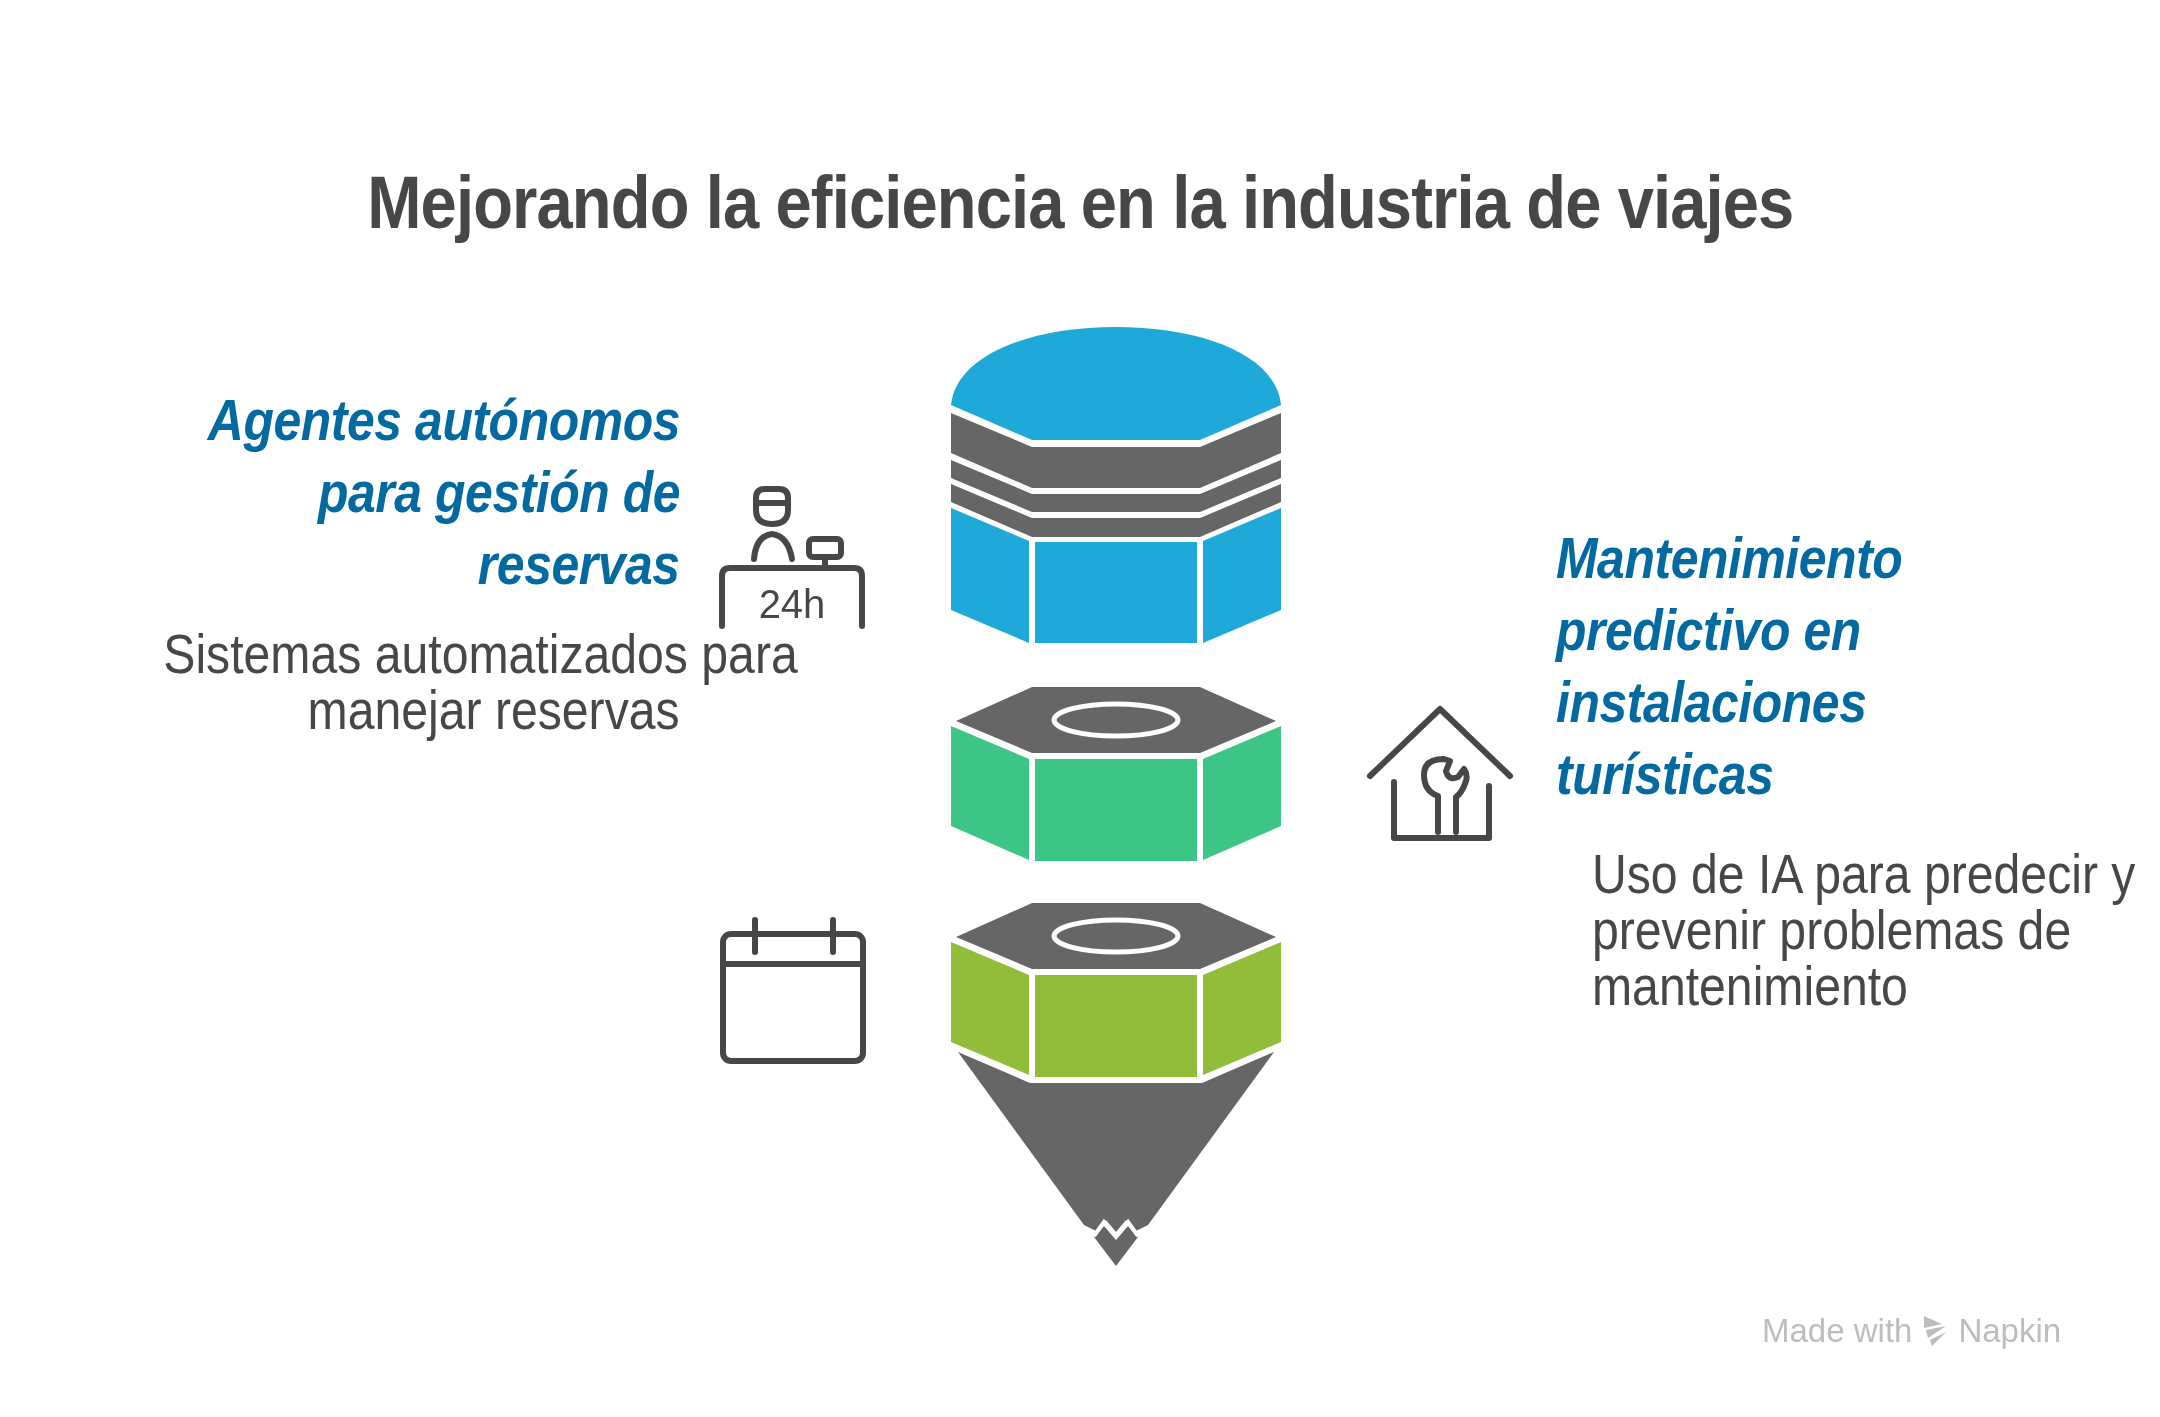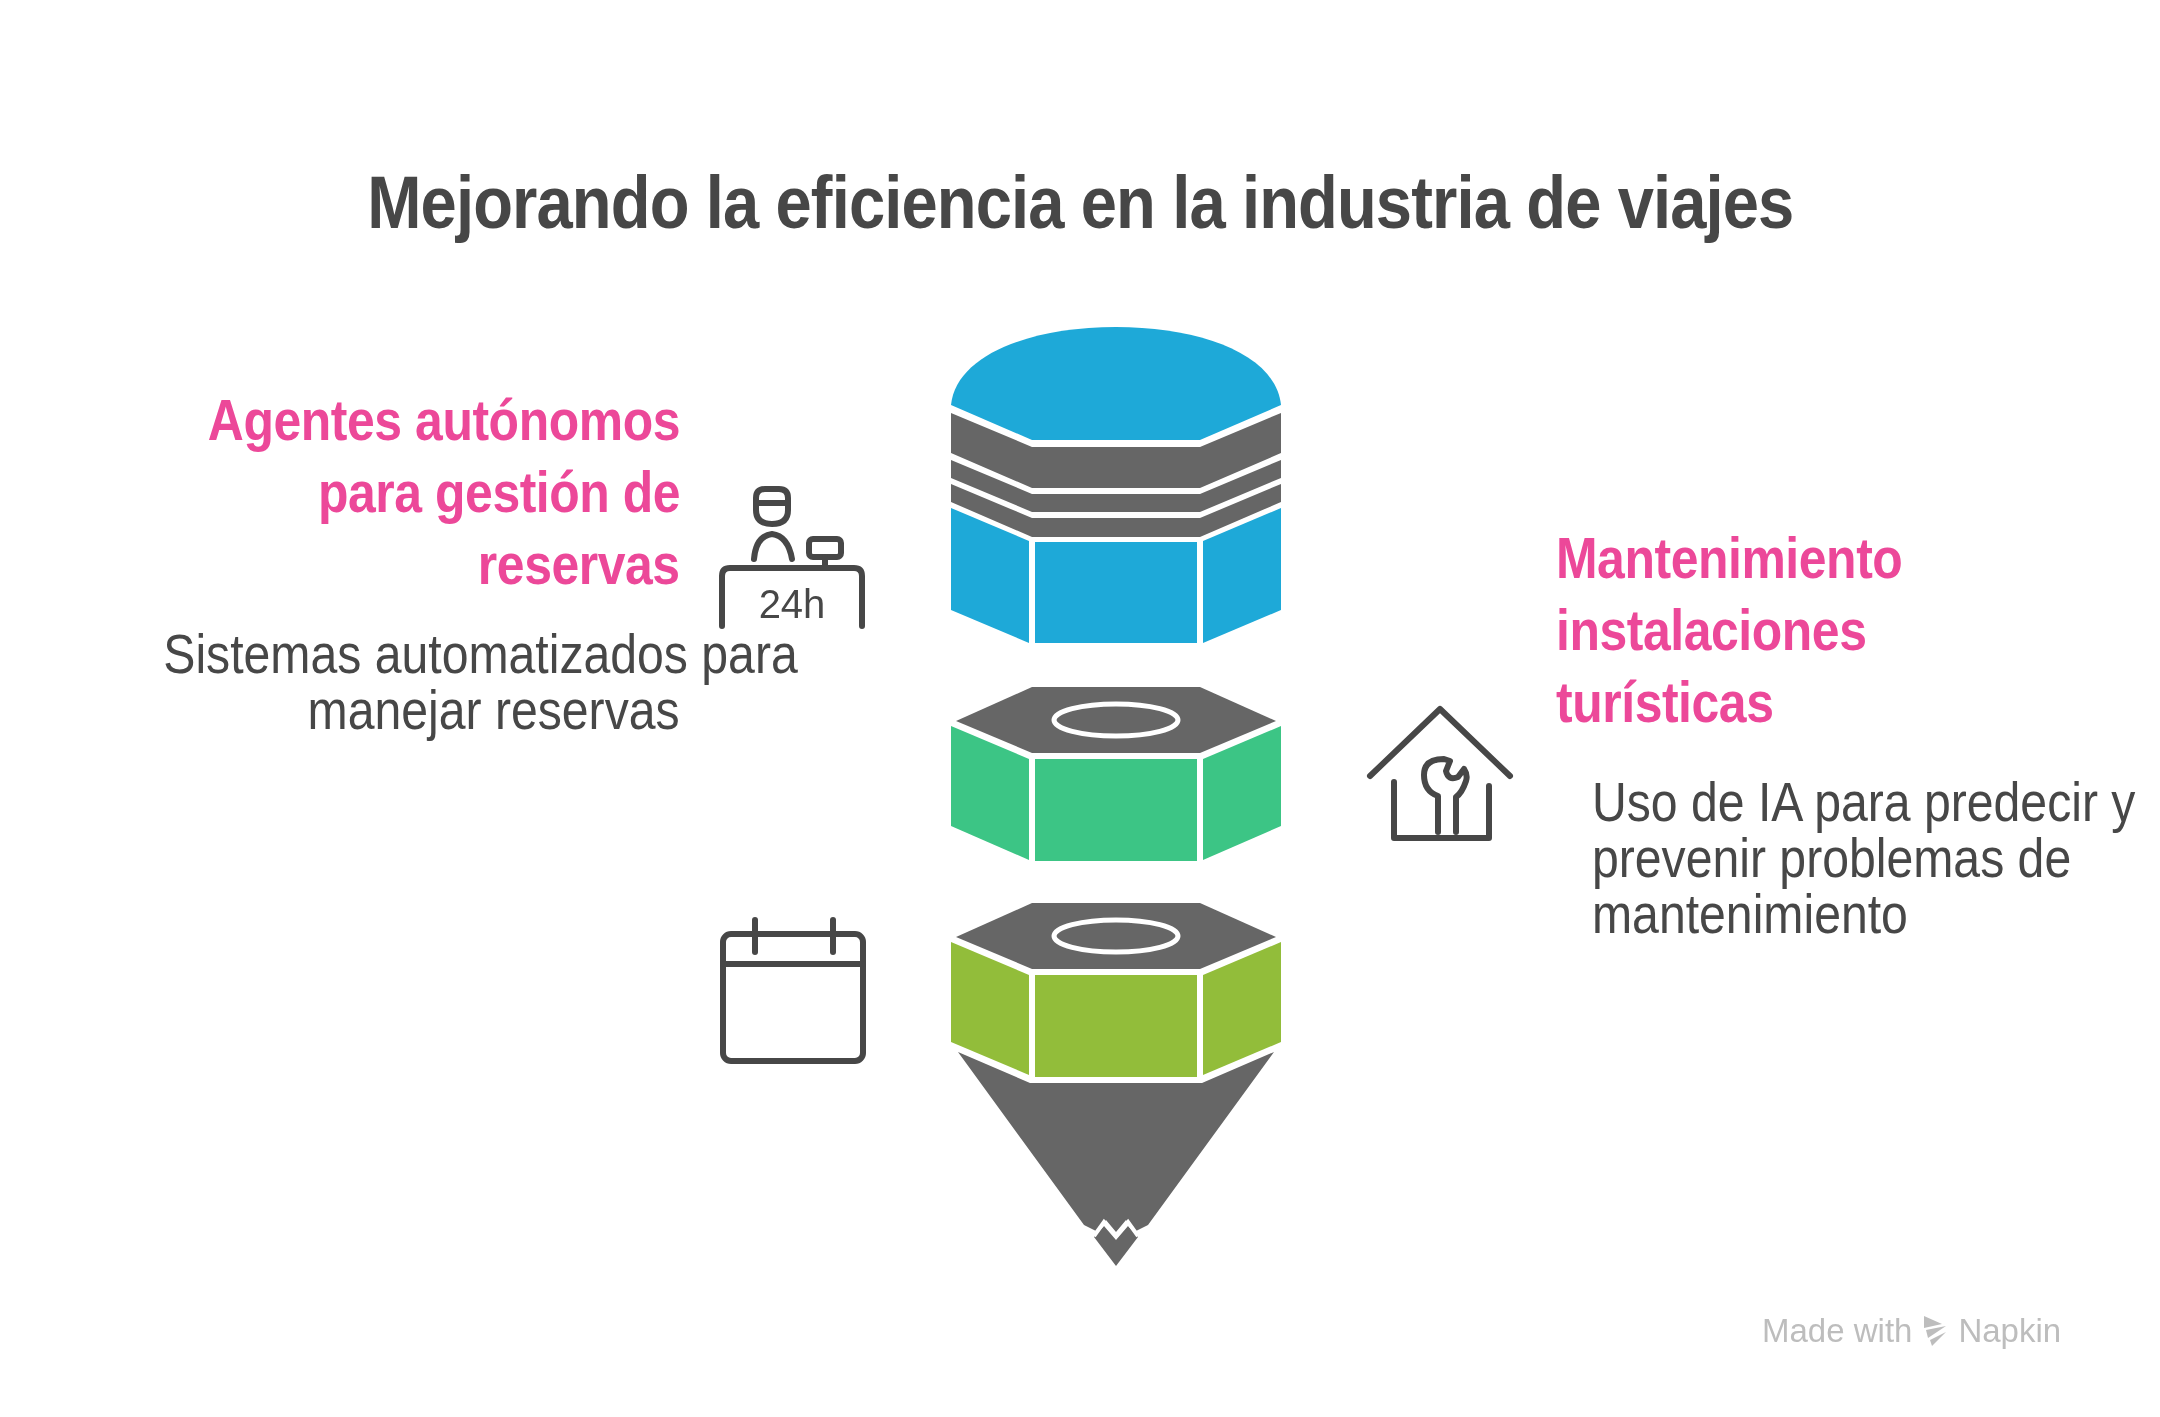--- a/index.html
+++ b/index.html
@@ -3,21 +3,21 @@
 <meta charset="utf-8">
 <style>
   html, body { margin:0; padding:0; background:#ffffff; }
   body { width:2160px; height:1417px; position:relative; overflow:hidden;
          font-family:"Liberation Sans", "DejaVu Sans", sans-serif; color:#474747; }
   .title { position:absolute; left:0; width:2160px; top:158px; text-align:center;
            font-weight:bold; font-size:74px; line-height:90px; color:#474747;
            letter-spacing:-1px; }
   .title span { display:inline-block; transform:scaleX(0.88); transform-origin:center; }
   .block { position:absolute; }
-  .heading { font-weight:bold; font-size:58px; line-height:72px; color:#ec4899; letter-spacing:-0.5px; }
+  .heading { font-weight:bold; font-size:58px; line-height:72px; color:#0369a1; letter-spacing:-0.5px;font-style:italic; }
   .desc { font-size:56px; line-height:56px; color:#474747; }
   .left { text-align:right; }
   .left .heading span, .left .desc span { display:inline-block; }
   .cond { display:inline-block; transform:scaleX(0.86); }
   .left .cond { transform-origin:right center; }
   .right .cond { transform-origin:left center; }
   .line { display:block; white-space:nowrap; }
   .icon { position:absolute; }
   .watermark { position:absolute; left:1762px; top:1312px; font-size:33px; color:#BDBDBD;
                display:flex; align-items:center; gap:10px; white-space:nowrap;text-align:center; }
@@ -105,20 +105,21 @@
   <g fill="none" stroke="#474747" stroke-width="6" stroke-linecap="round" stroke-linejoin="round">
     <polyline points="6,73 76,6 146,73"></polyline>
     <polyline points="30,79 30,135 125,135 125,83"></polyline>
     <path d="M74,129 L74,93 Q60,88 60,72 Q60,56 80,56 L86,58 L82,68 Q84,78 94,74 L100,66 Q104,72 102,78 Q98,90 92,94 L92,129"></path>
   </g>
 </svg>
 
 <div class="block right" style="left:1556px; width:560px; top:522px;">
   <div class="heading">
     <span class="line"><span class="cond">Mantenimiento</span></span>
+    <span class="line"><span class="cond">predictivo en</span></span>
     <span class="line"><span class="cond">instalaciones</span></span>
     <span class="line"><span class="cond">turísticas</span></span>
   </div>
   <div class="desc" style="margin-top:36px;margin-left:36px;">
     <span class="line"><span class="cond">Uso de IA para predecir y</span></span>
     <span class="line"><span class="cond">prevenir problemas de</span></span>
     <span class="line"><span class="cond">mantenimiento</span></span>
   </div>
 </div>
 

